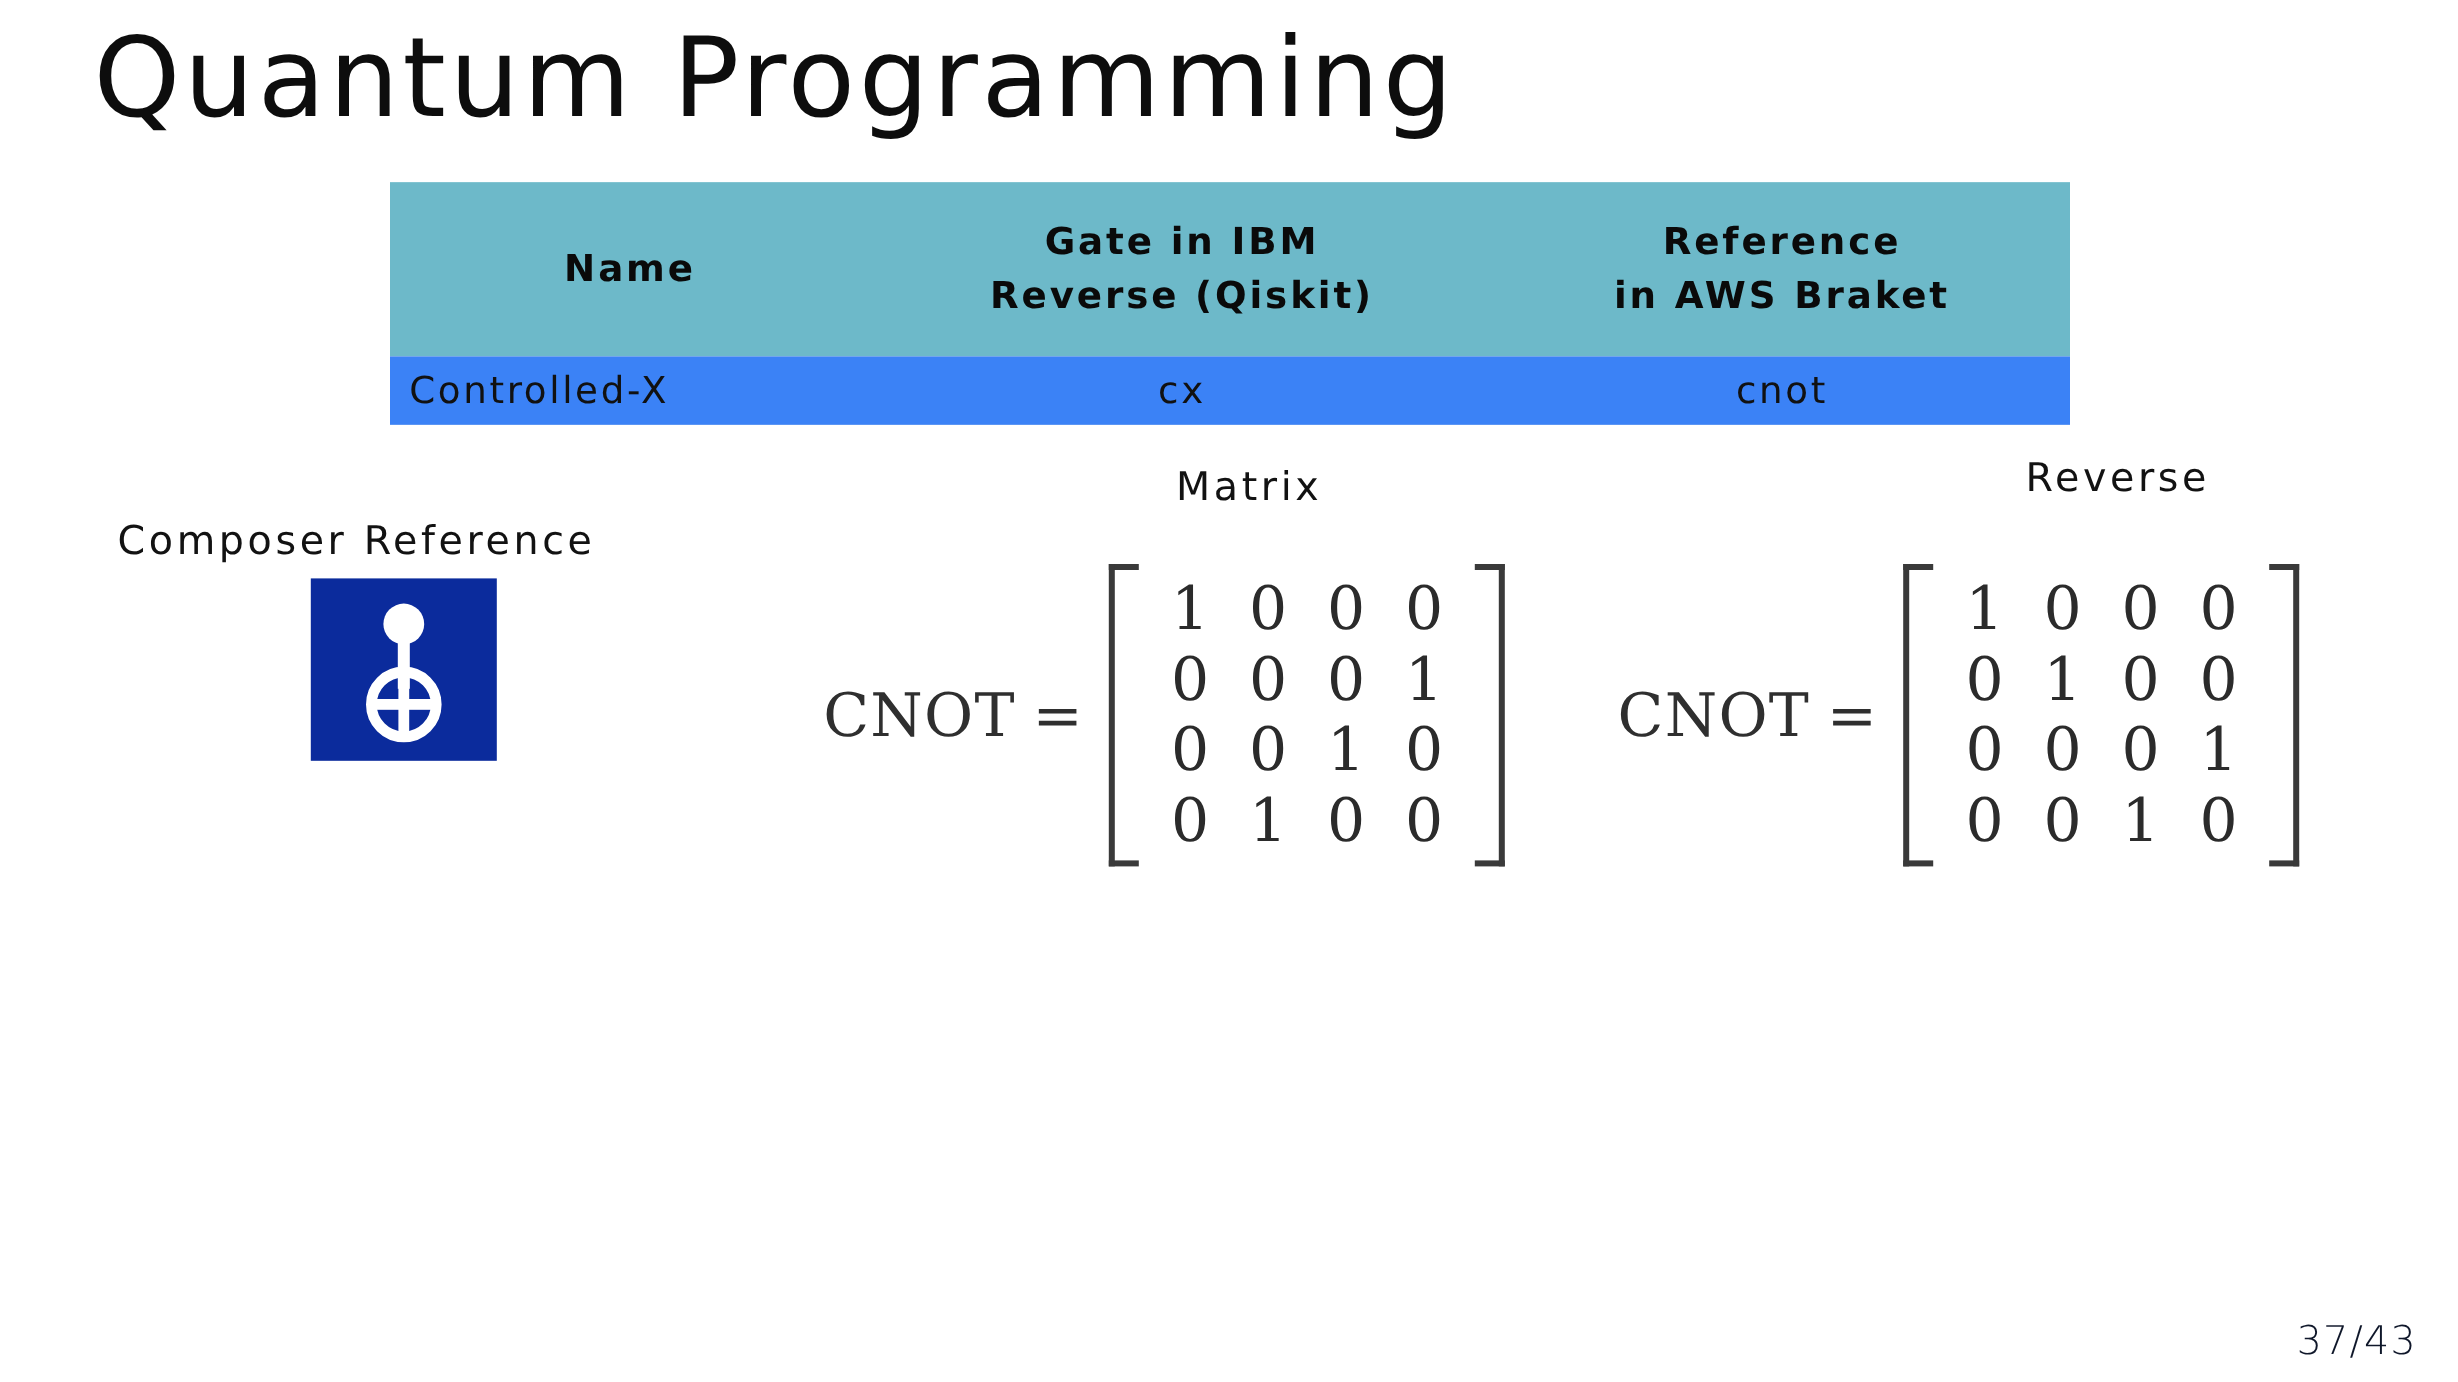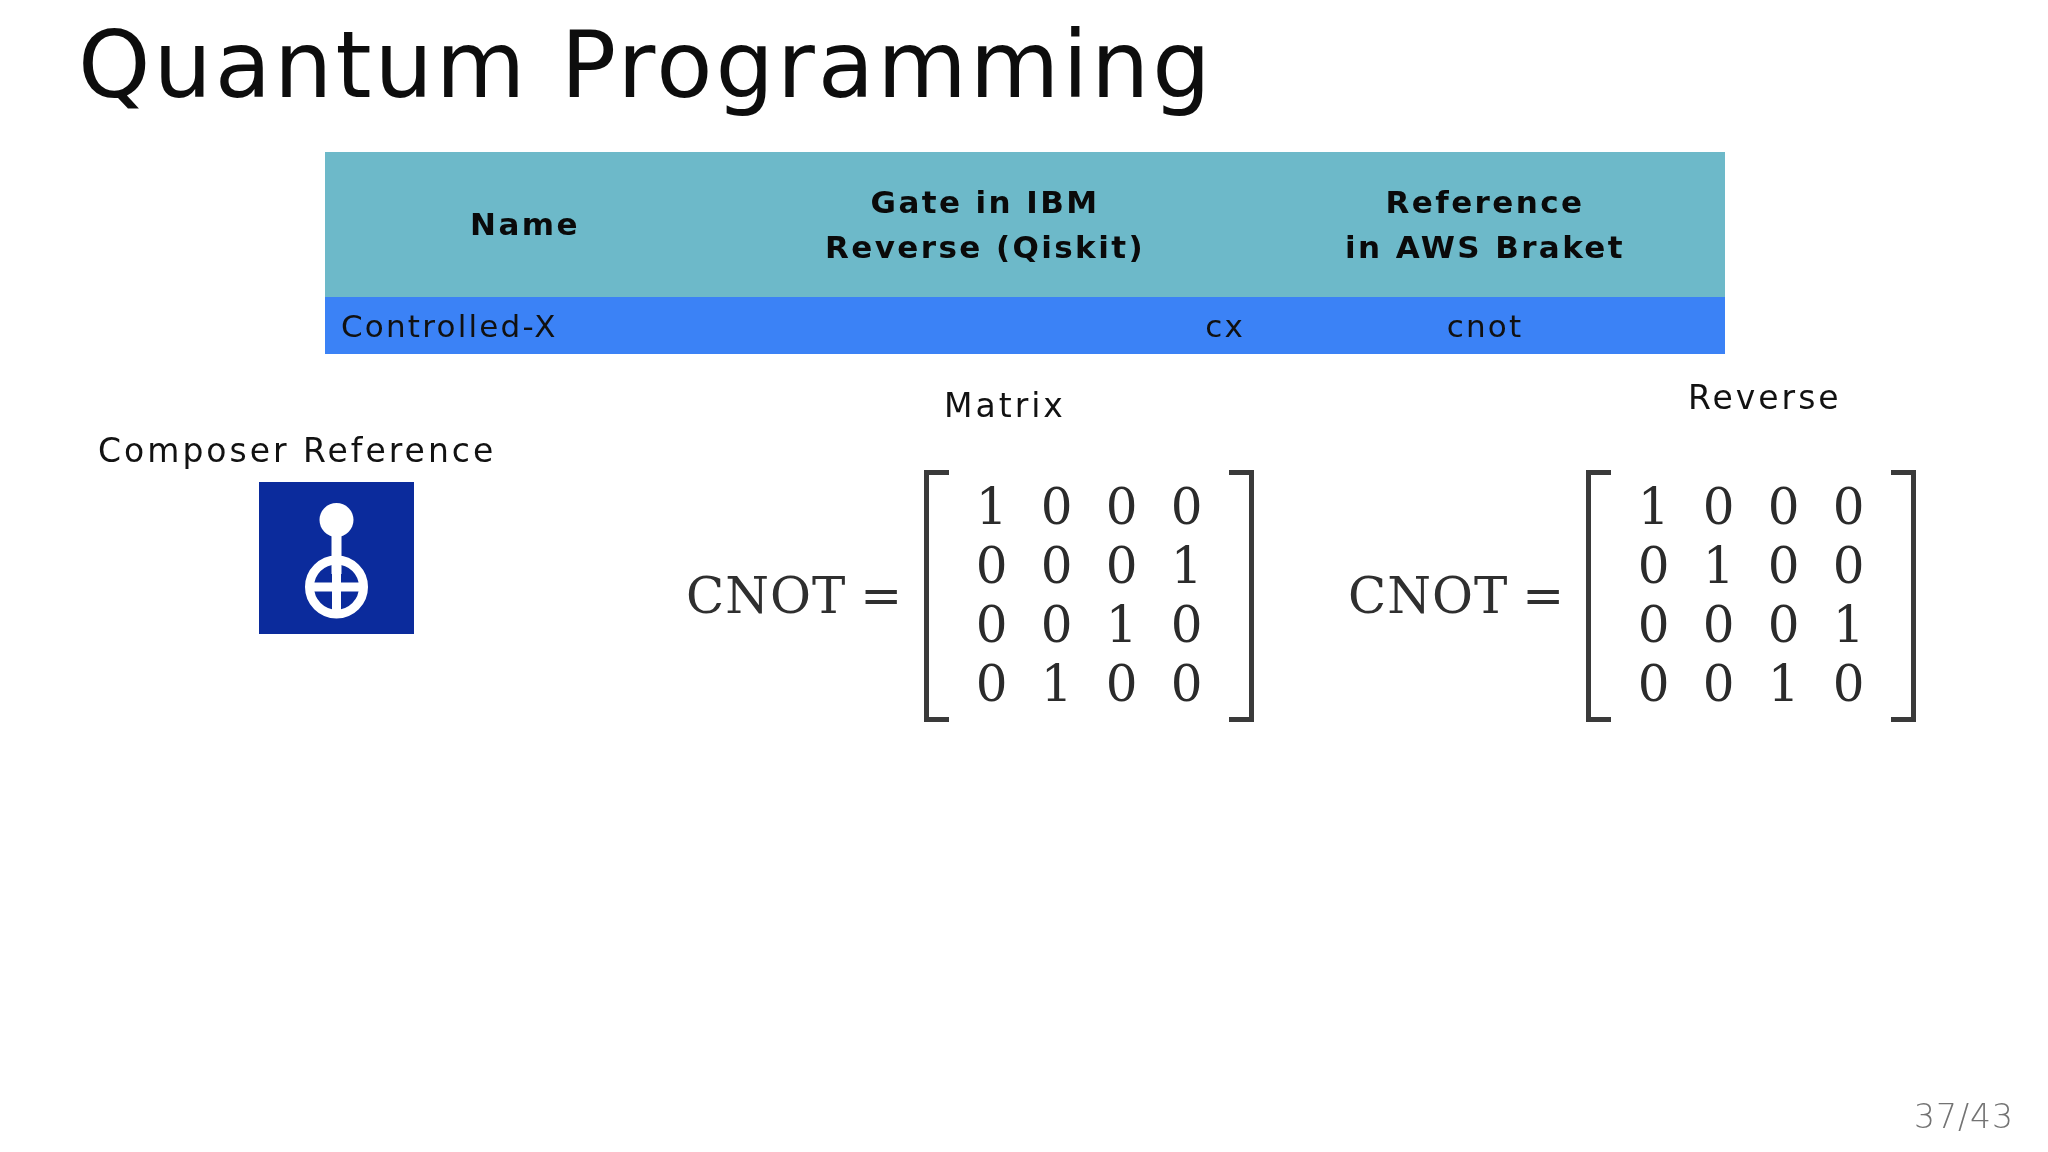--- a/index.html
+++ b/index.html
@@ -70,35 +70,35 @@
   .tbody-row td {
     background: #3b82f6;
     color: #111111;
     font-family: "DejaVu Sans", sans-serif;
     font-size: 31px;
     font-weight: 400;
     letter-spacing: 2.2px;
     vertical-align: middle;
   }
   .cell-name  { text-align: left; padding-left: 16px !important; }
-  .cell-gate  { text-align: right; }
+  .cell-gate  { text-align: center; }
   .cell-equiv { text-align: center; }
 
   
   .section-caption {
     position: absolute;
     font-family: "DejaVu Sans", sans-serif;
     font-size: 33px;
     font-weight: 400;
     letter-spacing: 3px;
     color: #121212;
     white-space: nowrap;
   }
   #caption-composer { left: 98px;  top: 386px; margin-top: 45px; }
-  #caption-matrix   { left: 944px; top: 386px; }
+  #caption-matrix   { left: 980px; top: 386px; }
   #caption-reverse  { left: 1688px; top: 378px; }
 
   
   #gate-icon {
     position: absolute;
     left: 259px;
     top: 482px;
     width: 155px;
     height: 152px;
     background: #0b2b9c;
@@ -159,21 +159,21 @@
 
   
   #page-number {
     position: absolute;
     right: 34px;
     bottom: 16px;
     font-family: "DejaVu Sans", sans-serif;
     font-size: 33px;
     font-weight: 300;
     letter-spacing: 1px;
-    color: #737373;
+    color: #0f172a;
   }
 </style>
 </head>
 <body>
 
 <div id="slide-title">Quantum Programming</div>
 
 <table id="gate-table">
   <thead>
     <tr class="thead-row">

